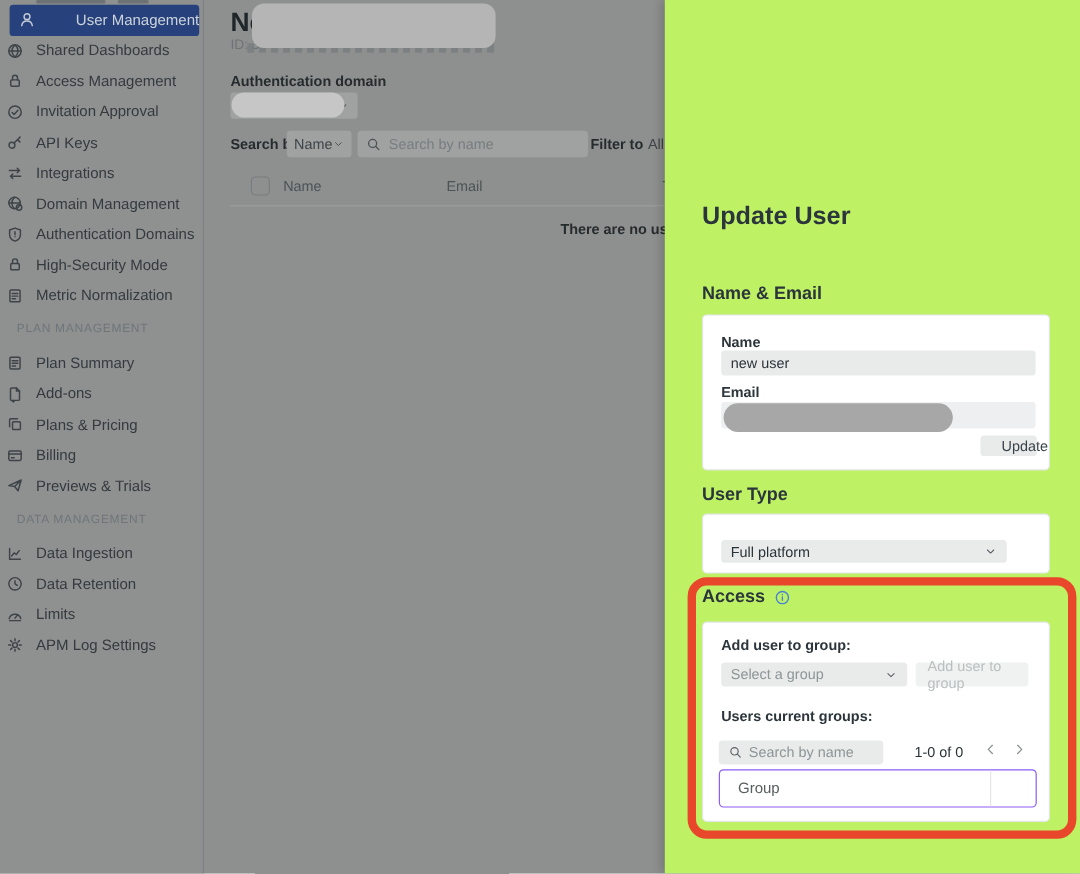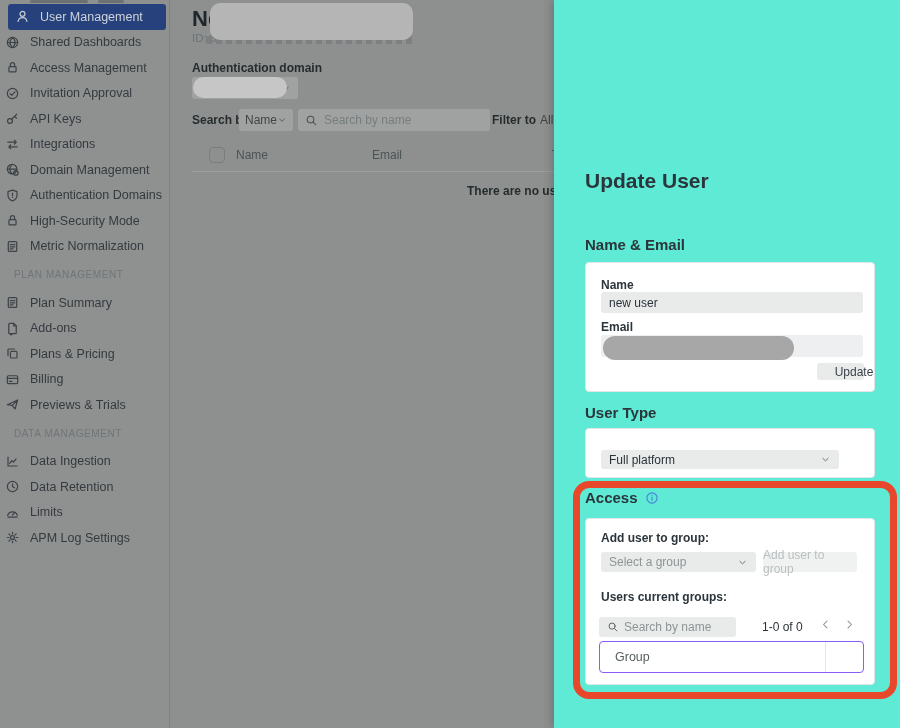--- a/index.html
+++ b/index.html
@@ -10,21 +10,21 @@
   
   .sidebar{position:absolute;left:0;top:0;width:170px;height:728px;background:#8f9191;
            border-right:1px solid #7e8082;box-sizing:border-box;}
   .sb-smudge{position:absolute;background:#6c7174;border-radius:2px;}
   .sb-list{position:absolute;left:0;top:4px;width:170px;}
   .sb-item{display:flex;align-items:center;height:25.5px;padding-left:4px;color:#343a3e;
            font-size:12.5px;cursor:pointer;}
   .sb-item .sb-icon{width:16px;height:16px;margin-right:10px;display:flex;align-items:center;
            justify-content:center;color:#3d4347;}
   .sb-item.selected{background:#26417b;border-radius:3px;margin:0 4px 0 8px;padding-left:6px;
-           color:#ccd3db;}
+           color:#ccd3db;justify-content:space-between;}
   .sb-item.selected .sb-icon{color:#c4cbd5;}
   .sb-section{height:31px;display:flex;align-items:center;padding-left:14px;color:#6f7578;
            font-size:10px;letter-spacing:.6px;font-weight:400;}
 
   .main{position:absolute;left:170px;top:0;width:730px;height:728px;}
   .abs{position:absolute;}
   .m-title{font-size:22px;font-weight:700;color:#20272a;}
   .m-label{font-size:12px;font-weight:700;color:#262c2e;}
   .m-id{font-size:11.5px;color:#6d7375;}
   .id-smudge{height:8px;border-radius:1px;opacity:.75;
@@ -33,33 +33,33 @@
      font-size:12px;color:#3f4547;box-sizing:border-box;}
   .m-placeholder{color:#777d7f;}
   .m-chevron{color:#4a5052;display:flex;align-items:center;}
   .m-colhead{font-size:12px;color:#4b5355;}
   .m-checkbox{width:16px;height:16px;border:1.5px solid #787d7f;border-radius:4px;box-sizing:border-box;}
   .m-divider{height:1px;background:#9c9e9e;}
   .m-empty{font-size:12px;font-weight:700;color:#262c2e;}
   .blob{position:absolute;background:#b5b5b5;z-index:6;}
 
   
-  .panel{position:absolute;left:554px;top:0;width:346px;height:728px;background:#5eead4;
+  .panel{position:absolute;left:554px;top:0;width:346px;height:728px;background:#bef264;
          box-shadow:-3px 0 8px rgba(0,0,0,.18);z-index:10;}
   .p-h1{font-size:21px;font-weight:700;color:#2b353b;}
   .p-h2{font-size:15px;font-weight:700;color:#2b353b;}
   .p-card{position:absolute;background:#fff;border:1px solid #e3e6e8;border-radius:4px;box-sizing:border-box;}
   .p-label{font-size:12px;font-weight:700;color:#2b353b;}
   .p-input{background:#e9ebeb;border-radius:3px;display:flex;align-items:center;padding:0 8px;
            font-size:12px;color:#2a3338;box-sizing:border-box;}
   .p-input.light{background:#edeff1;}
   .p-placeholder{color:#8d9595;}
   .p-btn{background:#e9ebeb;border-radius:3px;display:flex;align-items:center;justify-content:center;
          font-size:12px;color:#39424a;cursor:pointer;box-sizing:border-box;}
-  .p-btn.disabled{background:#f0f2f2;color:#b9bfbf;}
+  .p-btn.disabled{background:#f0f2f2;color:#b9bfbf;padding-left:10px;}
   .p-select{justify-content:space-between;cursor:pointer;}
   .p-chevron{color:#5a6266;display:flex;align-items:center;}
   .pg-text{font-size:12px;color:#2a3338;}
   .pg-chev{color:#8a9191;display:flex;align-items:center;cursor:pointer;}
   .g-table{position:absolute;border:1px solid #8b5cf6;border-radius:4px;box-sizing:border-box;background:#fff;}
   .g-head{font-size:12.5px;color:#57605f;line-height:30px;padding-left:15px;}
   .g-div{position:absolute;top:0;bottom:0;width:1px;background:#e3e6e8;}
   .info-ic{color:#4a80d6;display:flex;align-items:center;}
 
   .red-annotation{position:absolute;left:573px;top:481px;width:324px;height:218px;

